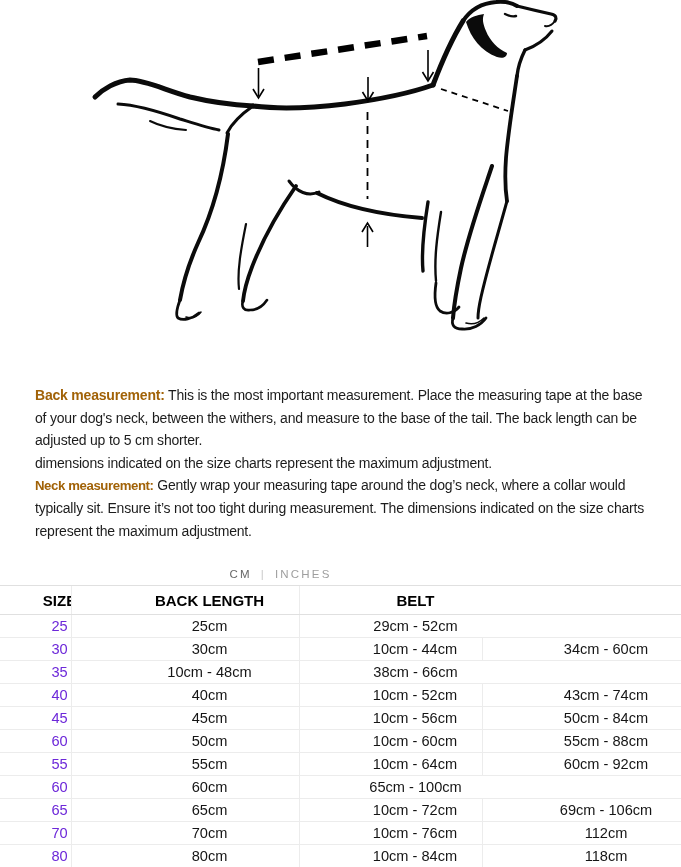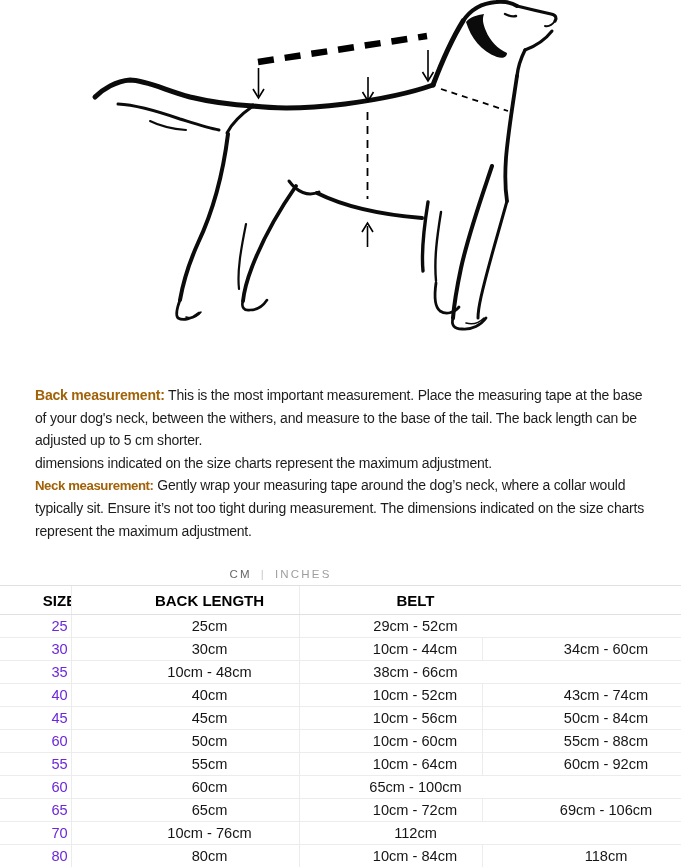--- a/index.html
+++ b/index.html
@@ -163,20 +163,21 @@
       <span class="td c3">65cm - 100cm</span>
     </div>
     <div class="tr">
       <span class="td c0 bold">65</span>
       <span class="td c1">65cm</span>
       <span class="td c2">10cm - 72cm</span>
       <span class="td c3">69cm - 106cm</span>
     </div>
     <div class="tr">
       <span class="td c0 bold">70</span>
+      <span class="td c1">70cm</span>
       <span class="td c2">10cm - 76cm</span>
       <span class="td c3">112cm</span>
     </div>
     <div class="tr">
       <span class="td c0 bold">80</span>
       <span class="td c1">80cm</span>
       <span class="td c2">10cm - 84cm</span>
       <span class="td c3">118cm</span>
     </div>
   </div>

